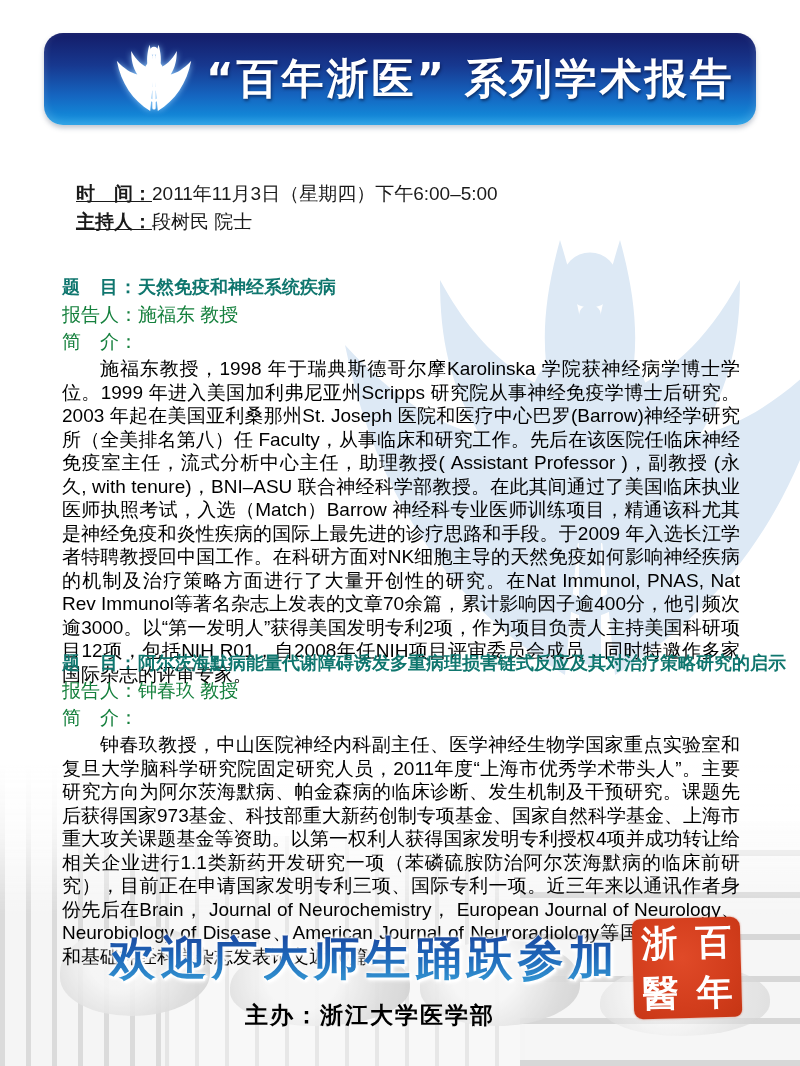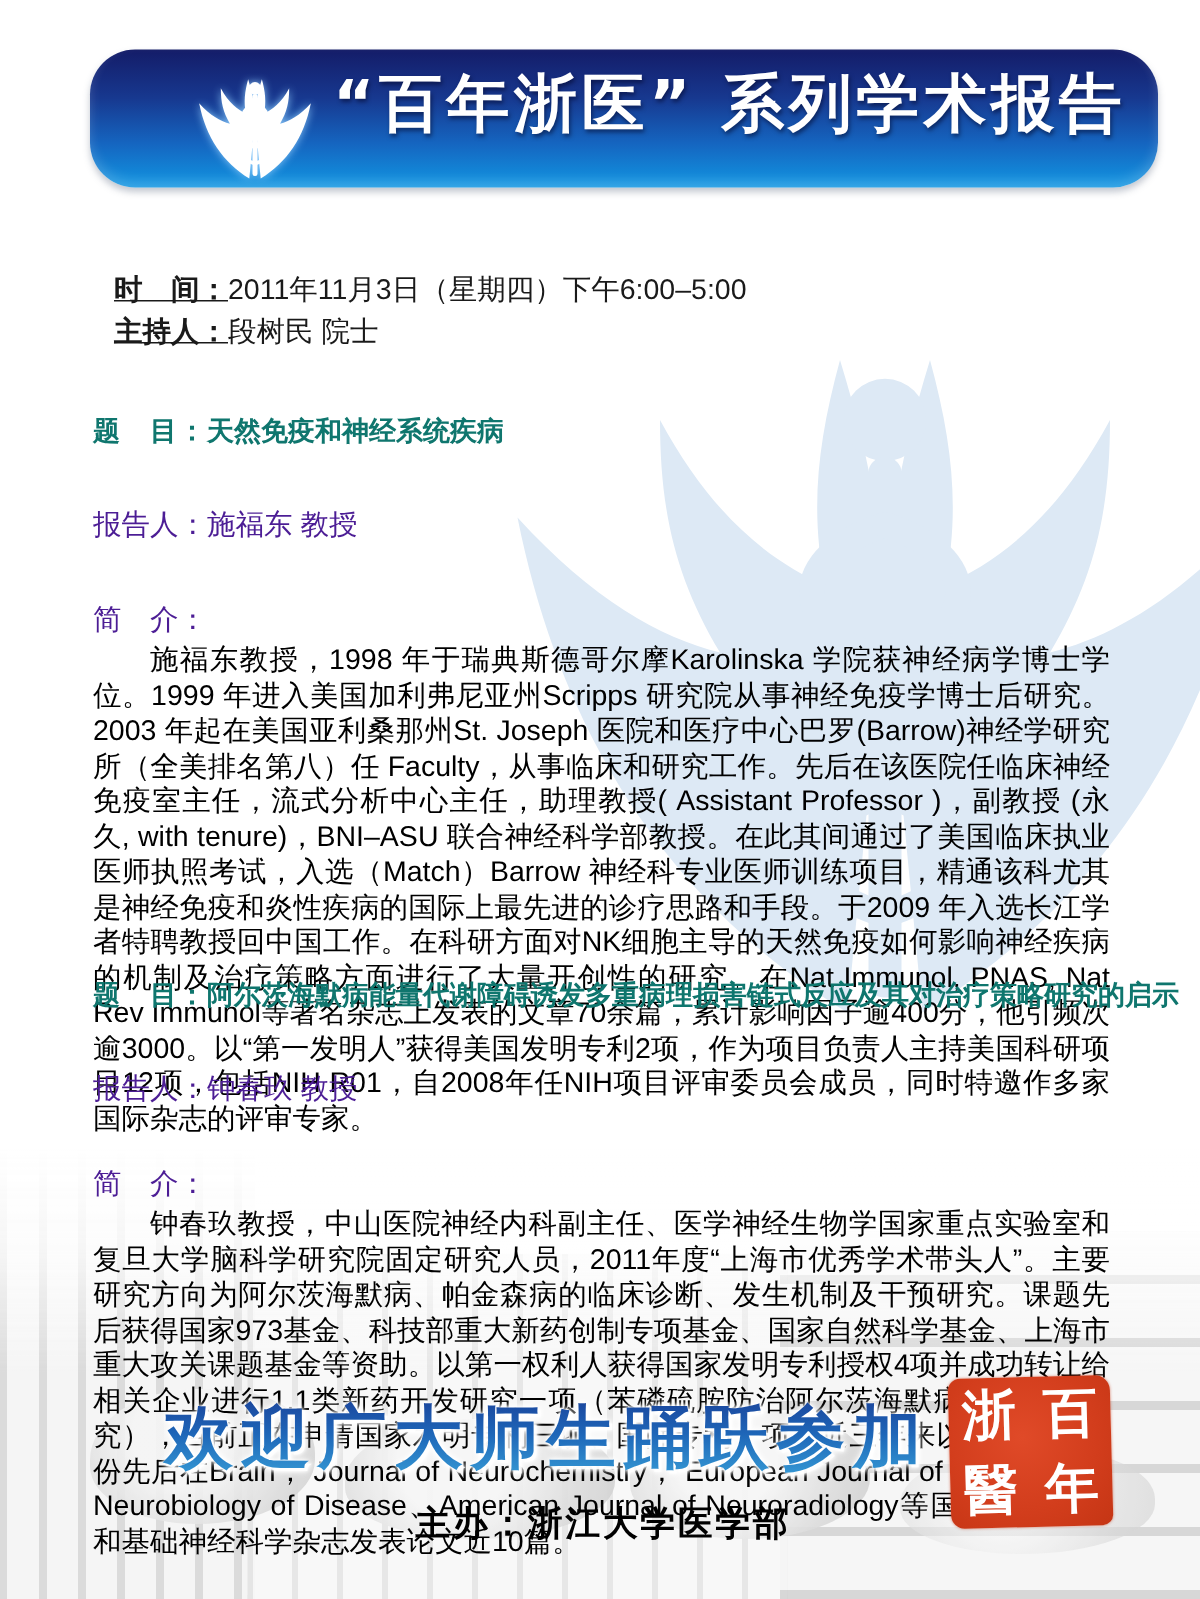--- a/index.html
+++ b/index.html
@@ -44,64 +44,64 @@
   .t1{left:60px;top:40px;width:150px;height:90px;}
   .t2{left:230px;top:60px;width:180px;height:80px;}
   .t3{left:420px;top:55px;width:160px;height:85px;}
   .t4{left:600px;top:80px;width:170px;height:70px;opacity:.6;}
   .campus-photo::before{
     content:"";position:absolute;left:0;top:-1px;width:100%;height:150px;z-index:2;
     background:linear-gradient(180deg,#ffffff 0%,rgba(255,255,255,.75) 45%,rgba(255,255,255,0) 100%);
   }
   
   .banner{
-    position:absolute;left:60px;top:33px;width:712px;height:92px;z-index:2;
-    border-radius:30px;
+    position:absolute;left:44px;top:33px;width:712px;height:92px;z-index:2;
+    border-radius:19px;
     background:linear-gradient(180deg,#141c68 0%,#17388f 35%,#1565c0 68%,#1196e2 100%);
     box-shadow:0 3px 5px rgba(120,130,150,.45), inset 0 -4px 8px rgba(255,255,255,.18);
-    display:flex;align-items:flex-end;
+    display:flex;align-items:center;
   }
   .banner .logo{width:104px;height:76px;margin-left:58px;color:#ffffff;flex:0 0 auto;
     filter:drop-shadow(0 0 3px rgba(150,210,255,.9));}
   .banner-title{
     flex:1;text-align:center;margin-right:48px;
     font-size:42px;font-weight:bold;letter-spacing:3px;color:#ffffff;
     font-family:"DejaVu Sans","Liberation Sans",sans-serif;
     text-shadow:1px 2px 3px rgba(0,0,30,.5);white-space:nowrap;
   }
   
   .details{position:absolute;left:76px;top:180px;z-index:2;font-size:19px;line-height:28px;}
   .detail-row{white-space:nowrap;}
   .detail-label{color:#1a1a1a;font-weight:bold;text-decoration:underline;}
   .detail-value{color:#1a1a1a;}
   
   .talk{position:absolute;left:62px;width:678px;z-index:2;}
   .talk-1{top:274px;}
   .talk-2{top:650px;}
   .topic-row{font-size:18px;font-weight:bold;color:#0f766e;white-space:nowrap;line-height:27px;}
   .topic-label{letter-spacing:1px;}
-  .plain-row{font-size:19px;color:#4c1d95;line-height:27px;white-space:nowrap;margin-top:36px;}
+  .plain-row{font-size:19px;color:#15803d;line-height:27px;white-space:nowrap;}
   .abstract{
     margin:2px 0 0 0;font-size:19px;line-height:23.5px;color:#000000;
     text-align:justify;text-indent:2em;
   }
   
   .welcome{
     position:absolute;left:0;top:928px;width:780px;text-align:center;z-index:3;
     font-size:46px;font-weight:bold;letter-spacing:5px;white-space:nowrap;
     font-family:"DejaVu Sans","Liberation Sans",sans-serif;
     background:linear-gradient(180deg,#1a3f97 0%,#1e66b8 45%,#3aa3da 100%);
     -webkit-background-clip:text;background-clip:text;color:transparent;
     -webkit-text-fill-color:transparent;
     filter:drop-shadow(0 0 1px #ffffff) drop-shadow(0 0 2px #ffffff) drop-shadow(2px 2px 0 rgba(255,255,255,.95));
   }
   .organizer{
     position:absolute;left:0;top:1000px;width:740px;text-align:center;z-index:3;
     font-size:23px;font-weight:bold;color:#000000;letter-spacing:2px;
-    font-family:"Liberation Serif","DejaVu Serif",serif;white-space:nowrap;padding-left:32px;
+    font-family:"Liberation Serif","DejaVu Serif",serif;white-space:nowrap;
   }
   
   .seal{
     position:absolute;left:633px;top:918px;width:108px;height:100px;z-index:3;
     background:radial-gradient(circle at 45% 40%,#e04a28 0%,#d23d1c 60%,#c53514 100%);
     border-radius:8px 10px 7px 9px;transform:rotate(-1.5deg);
     display:grid;grid-template-columns:1fr 1fr;grid-template-rows:1fr 1fr;
     align-items:center;justify-items:center;
     box-shadow:0 0 2px rgba(197,53,20,.6);
   }

